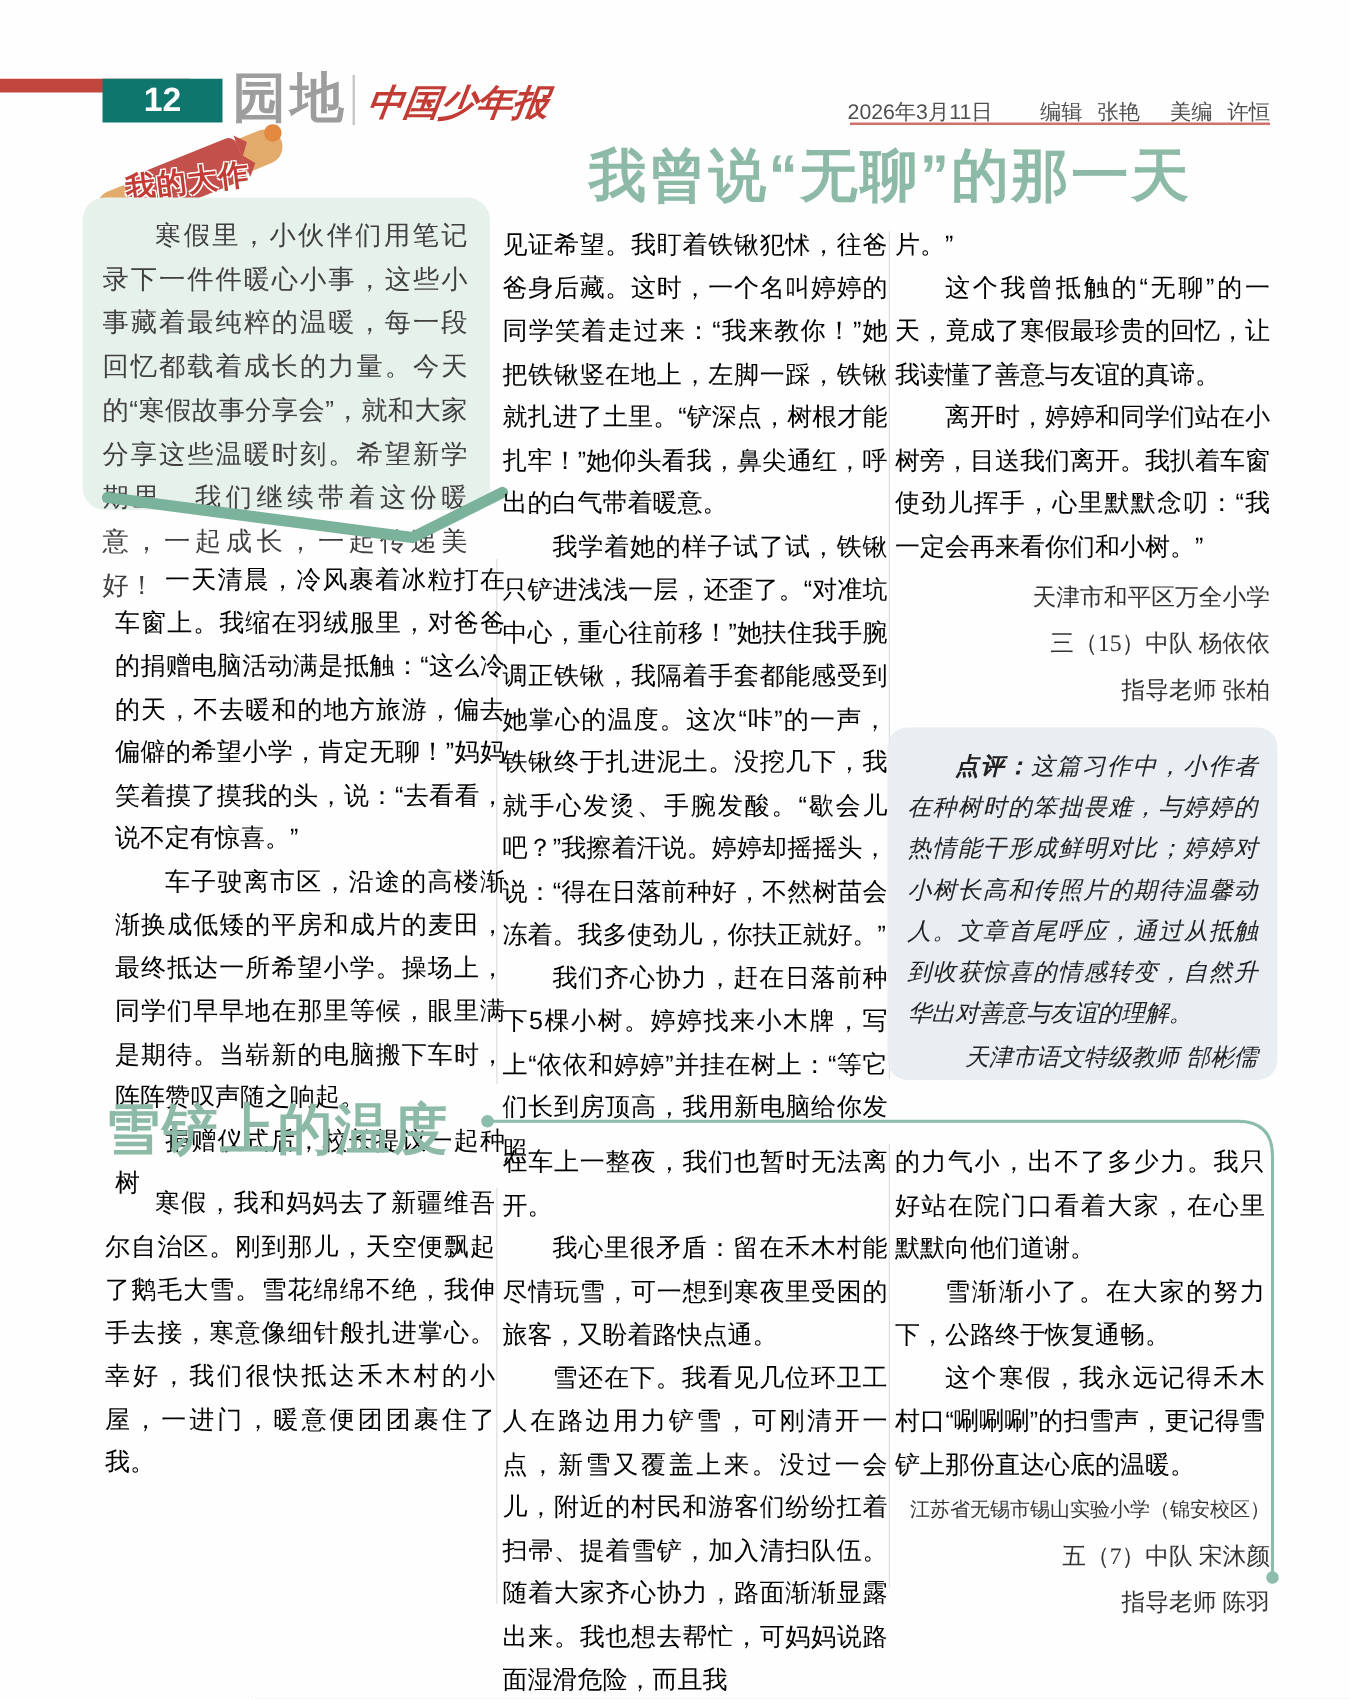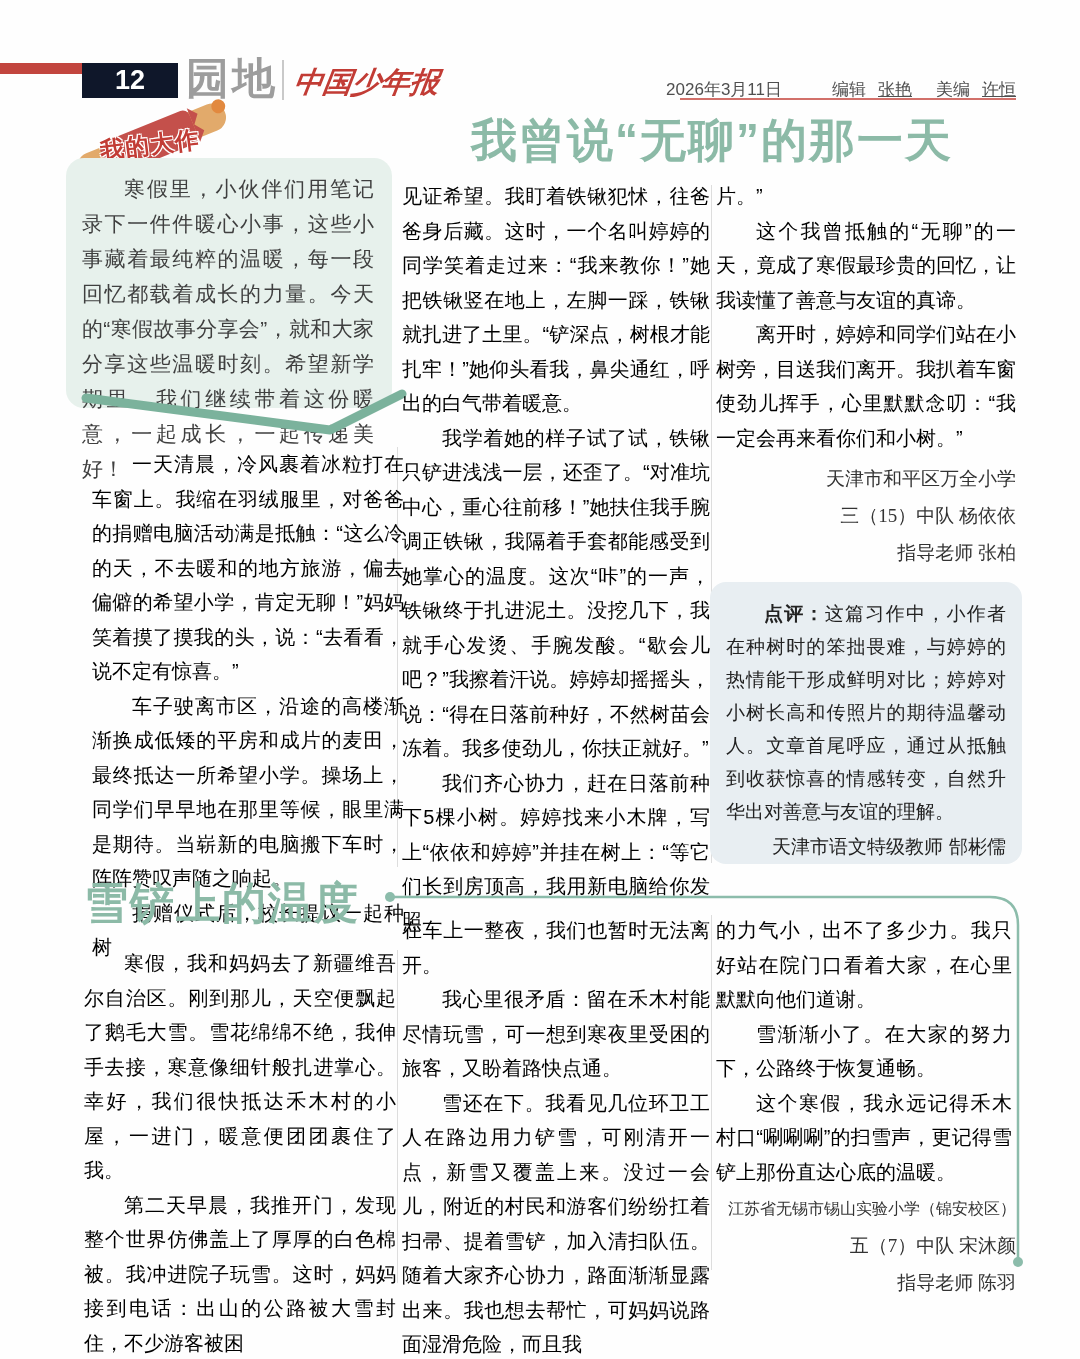--- a/index.html
+++ b/index.html
@@ -2,30 +2,30 @@
 <html><head>
 <meta charset="utf-8">
 <style>
   html,body{margin:0;padding:0;background:#e8e8e8;}
   .page{position:relative;width:1080px;height:1359px;margin:0 auto;background:#fefefe;
         font-family:"Liberation Sans",sans-serif;overflow:hidden;}
   .abs{position:absolute;}
 
   
   .red-strip{left:0;top:63px;width:152px;height:11px;background:#c2453e;}
-  .page-num-box{left:82px;top:63px;width:96px;height:35px;background:#0f172a;color:#fff;
+  .page-num-box{left:82px;top:63px;width:96px;height:35px;background:#0f766e;color:#fff;
         font-size:27px;font-weight:bold;display:flex;align-items:center;justify-content:center;}
   .section-name{left:186px;top:50px;font-size:43px;font-weight:700;color:#9d9d9d;letter-spacing:3px;}
   .mast-divider{left:282px;top:60px;width:2px;height:40px;background:#c9c9c9;}
   .masthead{left:294px;top:63px;font-size:29px;color:#c23c35;font-weight:bold;
         font-family:"DejaVu Serif",serif;font-style:italic;transform:skewX(-8deg);}
   .header-meta{right:64px;top:78px;font-size:17px;color:#4f4f4f;white-space:nowrap;}
-  .header-meta .date{margin-right:50px;}
+  .header-meta .date{margin-right:38px;}
   .header-meta .lbl{margin-right:12px;}
-  .header-meta .nm{margin-right:24px;text-decoration:underline;}
+  .header-meta .nm{margin-right:24px;}
   .header-meta .nm:last-child{margin-right:0;}
   .header-rule{left:680px;top:98px;width:336px;height:2px;background:#d2706a;}
 
   
   .pencil-svg{left:56px;top:92px;width:190px;height:90px;}
   .badge-label{left:100px;top:129px;font-size:24px;font-weight:bold;color:#c23c35;
         transform:rotate(-7deg);letter-spacing:1px;
         text-shadow:-1px -1px 0 #fff,1px -1px 0 #fff,-1px 1px 0 #fff,1px 1px 0 #fff;}
   .bubble{left:66px;top:158px;width:326px;height:250px;background:#e7f1ec;border-radius:18px;
         padding:13px 18px 0 16px;box-sizing:border-box;}
@@ -52,21 +52,21 @@
   .a2-attrib div:first-child{font-size:16px;}
   .vdiv{width:1px;background:#ddd;}
   .d1a{left:397px;top:447px;height:420px;}
   .d2a{left:711px;top:185px;height:678px;}
   .d1b{left:397px;top:950px;height:333px;}
   .d2b{left:711px;top:915px;height:355px;}
 
   
   .comment-box{left:710px;top:582px;width:312px;height:282px;background:#e8eef2;border-radius:16px;
         padding:15px 16px;box-sizing:border-box;font-family:"DejaVu Serif",serif;
-        font-size:19px;line-height:33px;color:#222;}
+        font-size:19px;line-height:33px;color:#222;font-style:italic;}
   .comment-box p{margin:0;text-indent:2em;text-align:justify;}
   .comment-label{font-family:"Liberation Sans",sans-serif;font-weight:bold;}
   .comment-author{text-align:right;margin-top:2px;}
 
   .deco-svg{left:372px;top:884px;width:660px;height:392px;}
 </style>
 </head>
 <body>
 
 <div class="page">
@@ -132,21 +132,20 @@
   <h1 class="abs a-title a2-title" style="margin:0;">雪铲上的温度</h1>
   <svg class="abs deco-svg" viewBox="0 0 660 392">
     <circle cx="18" cy="13" r="5" fill="#8cbcab"></circle>
     <path d="M 18 13 H 618 Q 646 13 646 41 V 374" fill="none" stroke="#8cbcab" stroke-width="2.5"></path>
     <circle cx="646" cy="378" r="5" fill="#8cbcab"></circle>
   </svg>
   <div class="abs vdiv d1b"></div>
   <div class="abs vdiv d2b"></div>
   <div class="abs col a2c1">
       <p class="">寒假，我和妈妈去了新疆维吾尔自治区。刚到那儿，天空便飘起了鹅毛大雪。雪花绵绵不绝，我伸手去接，寒意像细针般扎进掌心。幸好，我们很快抵达禾木村的小屋，一进门，暖意便团团裹住了我。</p>
-      <p class="">第二天早晨，我推开门，发现整个世界仿佛盖上了厚厚的白色棉被。我冲进院子玩雪。这时，妈妈接到电话：出山的公路被大雪封住，不少游客被困</p>
     </div>
   <div class="abs col a2c2">
       <p class="noindent">在车上一整夜，我们也暂时无法离开。</p>
       <p class="">我心里很矛盾：留在禾木村能尽情玩雪，可一想到寒夜里受困的旅客，又盼着路快点通。</p>
       <p class="">雪还在下。我看见几位环卫工人在路边用力铲雪，可刚清开一点，新雪又覆盖上来。没过一会儿，附近的村民和游客们纷纷扛着扫帚、提着雪铲，加入清扫队伍。随着大家齐心协力，路面渐渐显露出来。我也想去帮忙，可妈妈说路面湿滑危险，而且我</p>
     </div>
   <div class="abs col a2c3">
       <p class="noindent">的力气小，出不了多少力。我只好站在院门口看着大家，在心里默默向他们道谢。</p>
       <p class="">雪渐渐小了。在大家的努力下，公路终于恢复通畅。</p>
       <p class="">这个寒假，我永远记得禾木村口“唰唰唰”的扫雪声，更记得雪铲上那份直达心底的温暖。</p>

